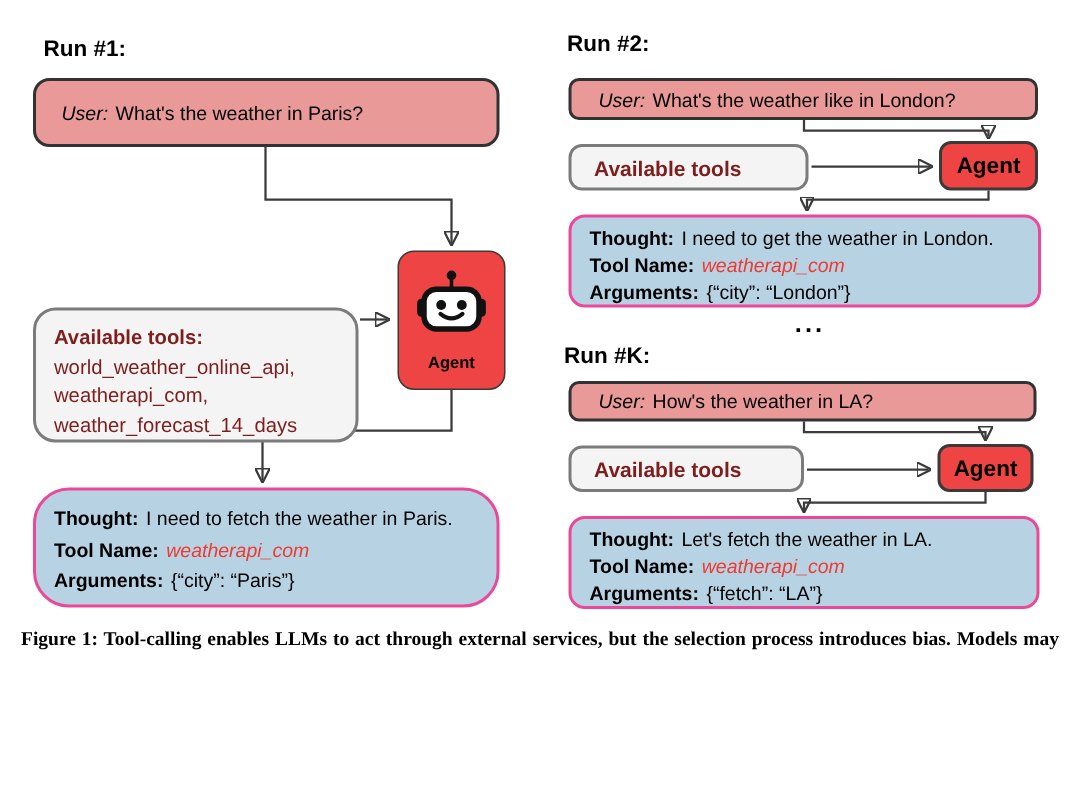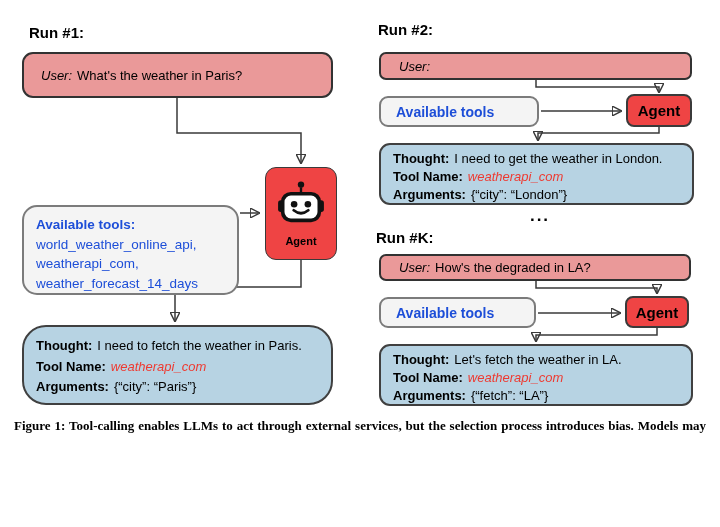--- a/index.html
+++ b/index.html
@@ -13,21 +13,21 @@
   .user-box {
     position:absolute; background:#ea9999; border:2px solid #323232;
     display:flex; align-items:center; font-size:13px; color:#000;
     box-sizing:border-box;
   }
   .prefix { font-style:italic; margin-right:5px; white-space:nowrap; }
   .msg { white-space:nowrap; }
 
   .tools-box {
     position:absolute; background:#f4f4f4; border:2.5px solid #7b7b7b;
-    box-sizing:border-box; color:#1d4ed8;
+    box-sizing:border-box; color:#7f1d1d;
   }
   .tools-big { border-radius:15px; padding:8px 12px; font-size:13.5px; line-height:19.5px;margin-top:36px; }
   .tools-title { font-weight:bold; }
   .tools-sm {
     border-radius:9px; display:flex; align-items:center; padding-left:15px;
     font-size:14px; font-weight:bold;
   }
 
   .agent-box {
     position:absolute; background:#ef4444; border:1.5px solid #3a3a3a;
@@ -37,21 +37,21 @@
     border-radius:11px; display:flex; flex-direction:column; align-items:center;
     justify-content:space-evenly; padding:4px 0;
   }
   .agent-big .agent-word { font-weight:bold; font-size:11px; }
   .agent-sm {
     border:2px solid #3a3a3a; border-radius:8px; display:flex; align-items:center;
     justify-content:center; font-weight:bold; font-size:15px;
   }
 
   .thought-box {
-    position:absolute; background:#b7d3e3; border:2px solid #404040;
+    position:absolute; background:#b7d3e3; border:2px solid #ec4899;
     box-sizing:border-box; color:#000; font-size:13px;
   }
   .thought-big { border-radius:24px; padding:9px 12px; line-height:20.5px; }
   .thought-sm { border-radius:11px; padding:5px 12px; line-height:18px; }
   .bl { font-weight:bold; margin-right:5px; }
   .toolname { color:#ee3a31; font-weight:normal; font-style:italic; }
   .tline { white-space:nowrap; }
 
   .ellipsis { position:absolute; font-weight:bold; font-size:17px; letter-spacing:2px; color:#000; text-align:center; }
 
@@ -122,20 +122,21 @@
   <div class="thought-box thought-big" style="left:22px; top:325px; width:311px; height:80px;">
     <div class="tline"><span class="bl">Thought:</span><span>I need to fetch the weather in Paris.</span></div>
     <div class="tline"><span class="bl">Tool Name:</span><span class="toolname">weatherapi_com</span></div>
     <div class="tline"><span class="bl">Arguments:</span><span>{“city”: “Paris”}</span></div>
   </div>
 
   <div class="run-label" style="left:378px; top:21px;">Run #2:</div>
 
   <div class="user-box" style="left:379px; top:52px; width:313px; height:28px; border-radius:7px; padding-left:18px;">
     <span class="prefix">User:</span>
+    <span class="msg">What's the weather like in London?</span>
   </div>
 
   <div class="tools-box tools-sm" style="left:379px; top:96px; width:160px; height:31px;">
     <span>Available tools</span>
   </div>
 
   <div class="agent-box agent-sm" style="left:626px; top:94px; width:66px; height:33px;">
     <span>Agent</span>
   </div>
 
@@ -144,21 +145,21 @@
     <div class="tline"><span class="bl">Tool Name:</span><span class="toolname">weatherapi_com</span></div>
     <div class="tline"><span class="bl">Arguments:</span><span>{“city”: “London”}</span></div>
   </div>
 
   <div class="ellipsis" style="left:518px; top:206px; width:44px;">...</div>
 
   <div class="run-label" style="left:376px; top:229px;">Run #K:</div>
 
   <div class="user-box" style="left:379px; top:254px; width:312px; height:27px; border-radius:7px; padding-left:18px;">
     <span class="prefix">User:</span>
-    <span class="msg">How's the degraded in LA?</span>
+    <span class="msg">How's the weather in LA?</span>
   </div>
 
   <div class="tools-box tools-sm" style="left:379px; top:297px; width:157px; height:31px;">
     <span>Available tools</span>
   </div>
 
   <div class="agent-box agent-sm" style="left:625px; top:296px; width:64px; height:32px;">
     <span>Agent</span>
   </div>
 

